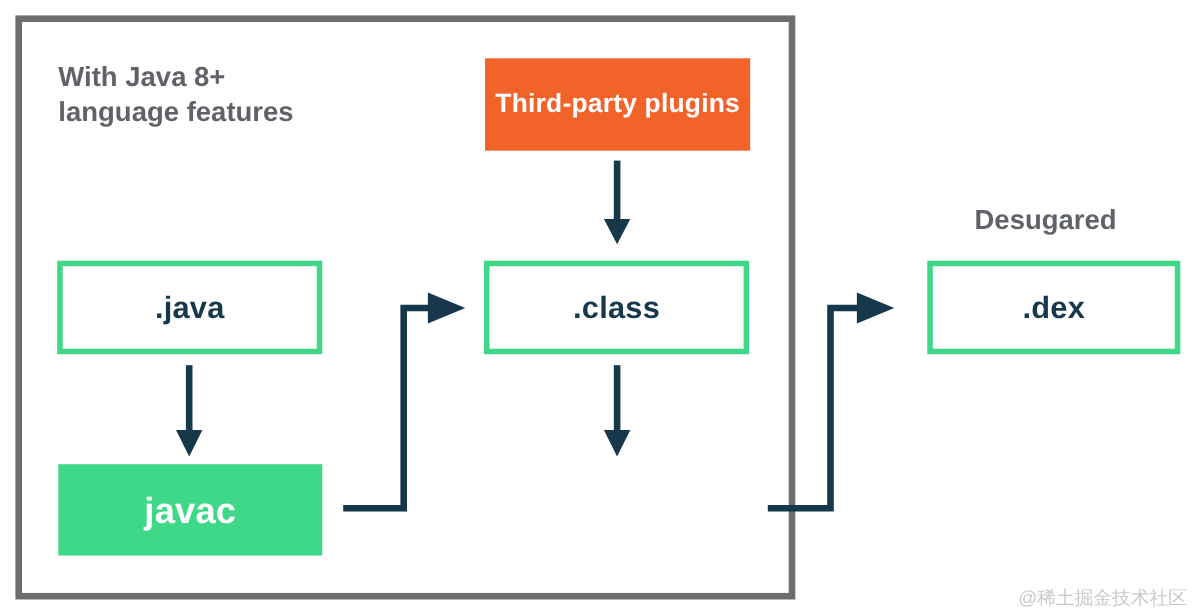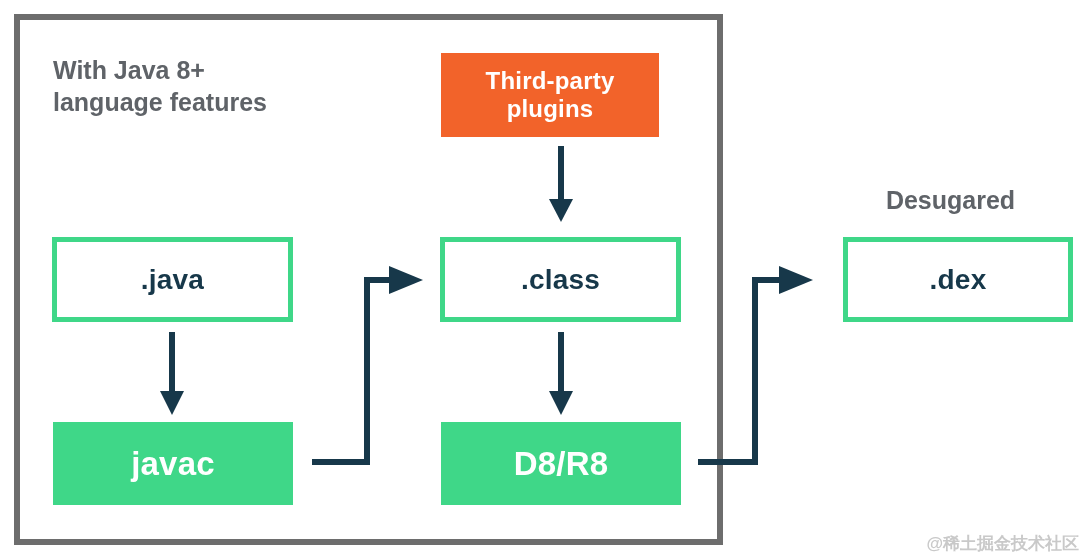--- a/index.html
+++ b/index.html
@@ -51,37 +51,37 @@
   .orange-filled {
     background: var(--orange);
     color: #ffffff;
     font-size: 24px;
   }
   #node-java   { left: 52px;  top: 237px; width: 241px; height: 85px; }
   #node-class  { left: 440px; top: 237px; width: 241px; height: 85px; }
   #node-dex    { left: 830px; top: 237px; width: 230px; height: 85px; margin-left: 13px; }
   #node-javac  { left: 53px;  top: 422px; width: 240px; height: 83px; }
   #node-d8r8   { left: 441px; top: 422px; width: 240px; height: 83px; }
-  #node-plugins{ left: 441px; top: 53px;  width: 218px; height: 84px; }
+  #node-plugins{ left: 441px; top: 53px;  width: 241px; height: 84px; }
   .annotation {
     position: absolute;
     color: var(--label-gray);
     font-weight: bold;
     font-size: 25px;
     line-height: 32px;
   }
   #ann-left { left: 53px; top: 54px; }
   #ann-desugared { left: 830px; top: 184px; width: 241px; text-align: center; }
   .watermark {
     position: absolute;
     right: 6px;
     bottom: 4px;
     color: var(--watermark-gray);
     font-size: 17px;
-    font-weight: bold;
+    font-weight: normal;
   }
   svg.connector-layer {
     position: absolute;
     left: 0; top: 0;
     pointer-events: none;
   }
   .arrow-line { stroke: var(--navy); stroke-width: 6; fill: none; }
   .arrow-head { fill: var(--navy); stroke: none; }
 </style>
 </head>
@@ -96,21 +96,20 @@
     <div>language features</div>
   </div>
 
   <div class="annotation" id="ann-desugared">Desugared</div>
 
   <div class="node orange-filled" id="node-plugins">Third-party plugins</div>
   <div class="node outlined" id="node-class">.class</div>
   <div class="node outlined" id="node-java">.java</div>
   <div class="node outlined" id="node-dex">.dex</div>
   <div class="node green-filled" id="node-javac">javac</div>
-  <div class="node green-filled" id="node-d8r8">D8/R8</div>
 
   <svg class="connector-layer" width="1085" height="559" viewBox="0 0 1085 559">
 
     <g>
       <line class="arrow-line" x1="561" y1="146" x2="561" y2="201"></line>
       <polygon class="arrow-head" points="561,222 549,199 573,199"></polygon>
     </g>
 
     <g>
       <line class="arrow-line" x1="172" y1="332" x2="172" y2="394"></line>

